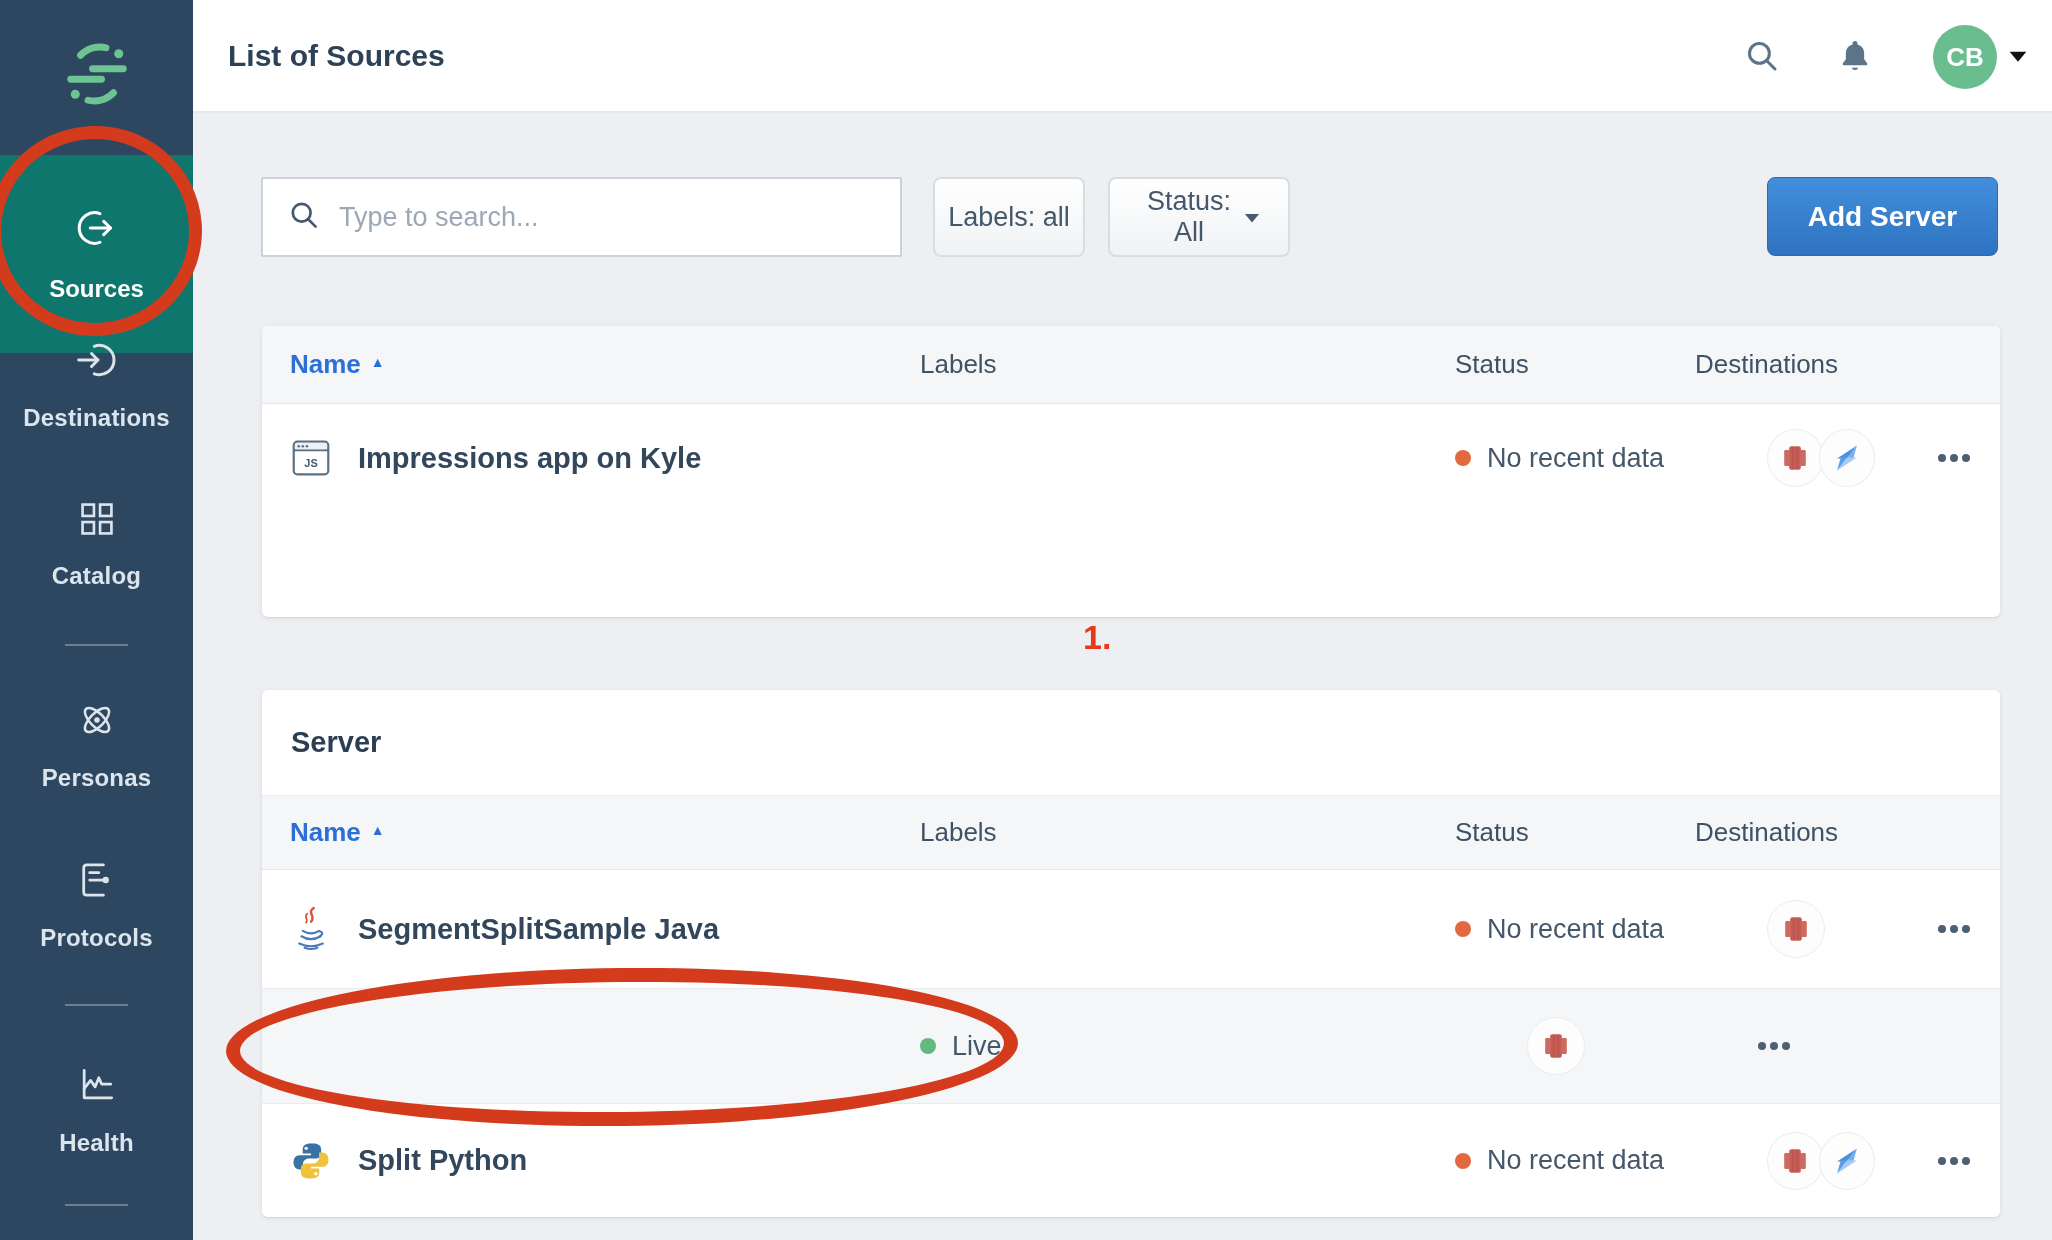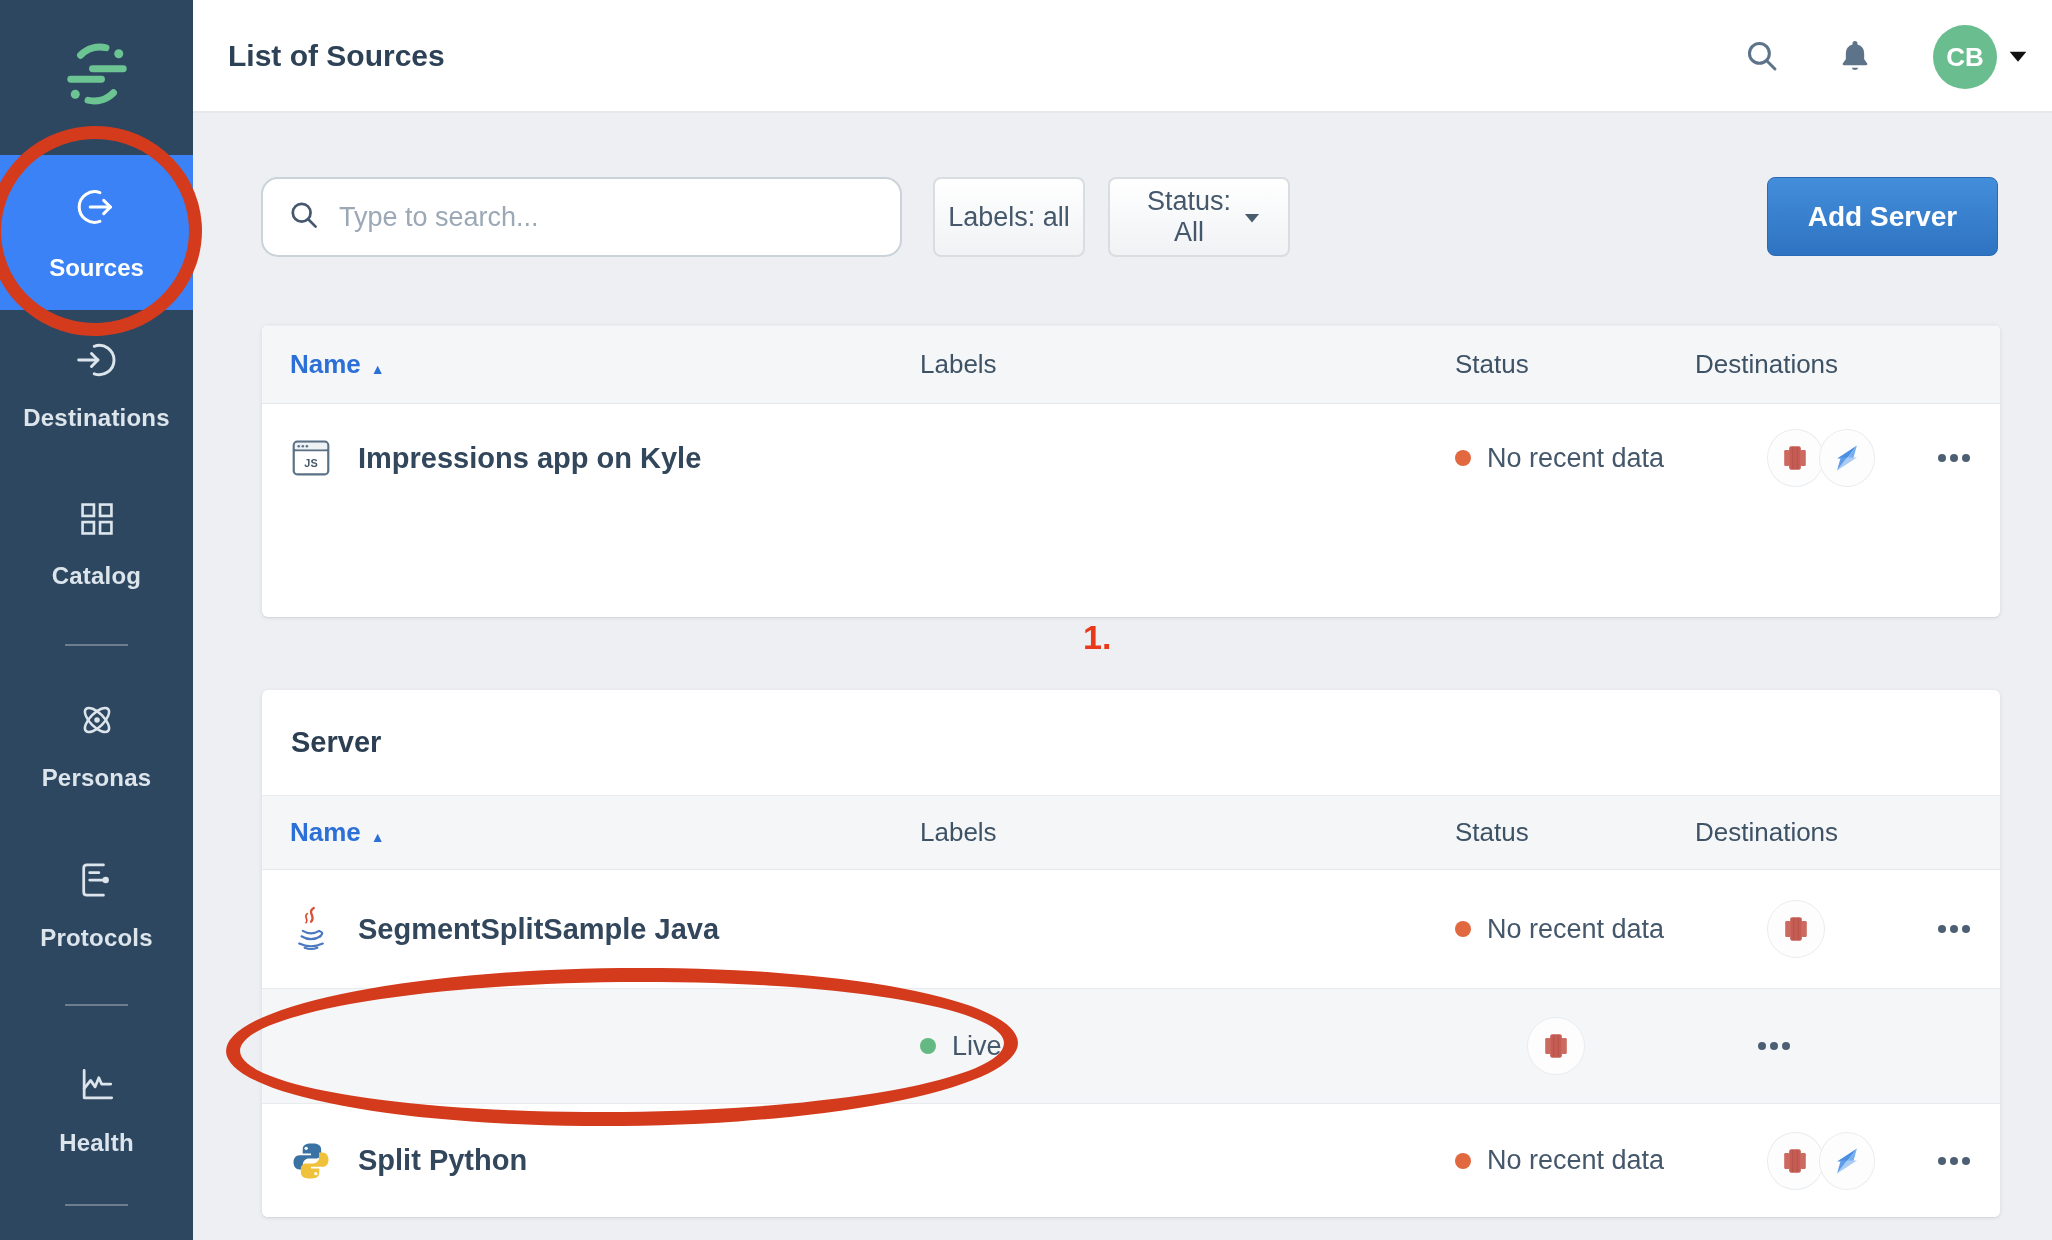--- a/index.html
+++ b/index.html
@@ -5,51 +5,51 @@
   * { margin:0; padding:0; box-sizing:border-box; }
   html,body { width:2052px; height:1240px; overflow:hidden; }
   body { font-family:"Liberation Sans","DejaVu Sans",sans-serif; background:#edeff2; position:relative; }
 
   
   .sidebar { position:absolute; left:0; top:0; width:193px; height:1240px; background:#2e4760; z-index:2; }
   .logo-wrap { position:absolute; top:38px; left:0; width:193px; display:flex; justify-content:center; }
   .side-item { position:absolute; left:0; width:193px; display:flex; flex-direction:column; align-items:center; gap:22px; color:#dde5ec; }
   .side-item .lbl { font-size:24px; font-weight:600; letter-spacing:.2px; }
   .side-item svg { display:block; }
-  .side-active { position:absolute; left:0; top:155px; width:193px; height:155px; background:#3b82f6; display:flex; flex-direction:column; align-items:center; justify-content:center; gap:20px; color:#ffffff; }
+  .side-active { position:absolute; left:0; top:155px; width:193px; height:198px; background:#0f766e; display:flex; flex-direction:column; align-items:center; justify-content:center; gap:20px; color:#ffffff; }
   .side-active .lbl { font-size:24px; font-weight:700; color:#fff; }
   .side-div { position:absolute; left:65px; width:63px; height:2px; background:rgba(223,230,236,.35); }
 
   
   .tophead { position:absolute; left:193px; top:0; width:1859px; height:113px; background:#ffffff; border-bottom:2px solid #e6e9ec; z-index:1; }
   .page-title { position:absolute; left:35px; top:0; height:111px; display:flex; align-items:center; font-size:30px; font-weight:600; color:#2d4257; }
   .hd-ico { position:absolute; top:0; height:111px; display:flex; align-items:center; color:#5d7389; cursor:pointer; }
   .hd-search { left:1550px; } .hd-bell { left:1642px; }
   .avatar { position:absolute; left:1740px; top:25px; width:64px; height:64px; border-radius:50%; background:#6abd8e; color:#fff; font-size:26px; font-weight:700; display:flex; align-items:center; justify-content:center; }
   .hd-caret { left:1813px; color:#111; }
 
   
-  .search-box { position:absolute; left:261px; top:177px; width:641px; height:80px; background:#fff; border:2px solid #cbd3da; border-radius:17px; display:flex; align-items:center; padding-left:24px; gap:18px; z-index:1; }
+  .search-box { position:absolute; left:261px; top:177px; width:641px; height:80px; background:#fff; border:2px solid #cbd3da; border-radius:1px; display:flex; align-items:center; padding-left:24px; gap:18px; z-index:1; }
   .search-box input { border:none; outline:none; font-size:27px; color:#45586d; width:520px; font-family:inherit; background:transparent; }
   .search-box input::placeholder { color:#9ba8b6; }
   .flt-btn { position:absolute; top:177px; height:80px; background:linear-gradient(#ffffff,#f0f2f4); border:2px solid #d8dde2; border-radius:8px; display:flex; align-items:center; font-size:27px; color:#44576b; cursor:pointer; z-index:1; }
   .flt-labels { left:933px; width:152px; justify-content:center; }
   .flt-status { left:1108px; width:182px; padding:0 26px; justify-content:flex-start; }
   .add-src { position:absolute; left:1767px; top:177px; width:231px; height:79px; border-radius:8px; background:linear-gradient(#438edb,#2e73c1); border:1px solid #2b6ab4; color:#fff; font-size:28px; font-weight:600; display:flex; align-items:center; justify-content:center; cursor:pointer; z-index:1; }
 
   
   .card { position:absolute; left:262px; width:1738px; background:#fff; border-radius:6px; box-shadow:0 1px 4px rgba(40,50,60,.10), 0 1px 1px rgba(40,50,60,.06); overflow:hidden; z-index:1; }
   .card-web { top:325px; height:292px; }
   .card-srv { top:690px; height:527px; }
   .card-title { display:flex; align-items:center; padding-left:29px; font-size:29px; font-weight:600; color:#2c3e52; }
   .card-web .card-title { height:104px; } .card-srv .card-title { height:105px; }
   .tgrid { display:grid; grid-template-columns:630px 535px 240px 180px 1fr; align-items:center; padding-left:28px; }
   .thead { background:#f5f6f8; border-top:1px solid #e9ecef; border-bottom:1px solid #e6e9ec; font-size:26px; color:#3e5265; font-weight:500; }
   .card-web .thead { height:79px; } .card-srv .thead { height:75px; }
-  .th-name { color:#2b6fd7; font-weight:600; cursor:pointer; display:flex; align-items:flex-end; gap:10px; }
+  .th-name { color:#2b6fd7; font-weight:600; cursor:pointer; display:flex; align-items:center; gap:10px; }
   .th-name .sort { font-size:14px; transform:translateY(-3px); }
   .trow { background:#fff; }
   .trow + .trow { border-top:1px solid #e8ebee; }
   .card-web .trow { height:108px; } .card-srv .trow { height:118px; }
   .card-srv .trow.r2 { height:115px; background:#f4f6f8; }
   .card-srv .trow.r3 { height:114px; }
   .name-cell { display:flex; align-items:center; gap:26px; cursor:pointer; }
   .src-ico { width:42px; display:flex; justify-content:center; }
   .row-name { font-size:29px; font-weight:700; color:#33475c; }
   .status-cell { display:flex; align-items:center; gap:16px; font-size:27px; color:#44576b; }

